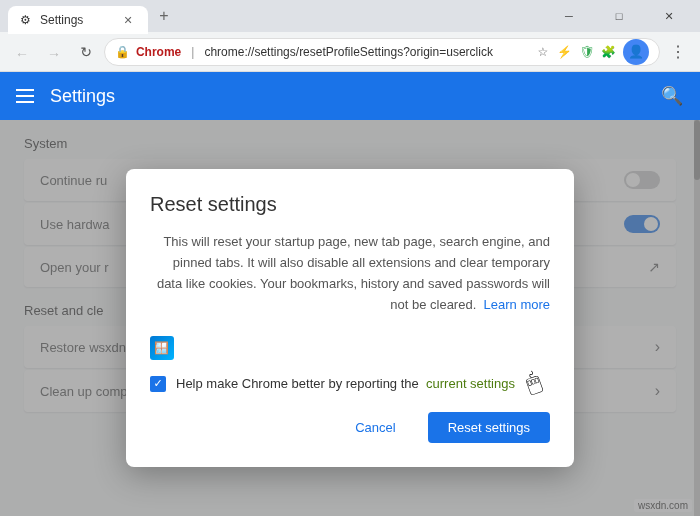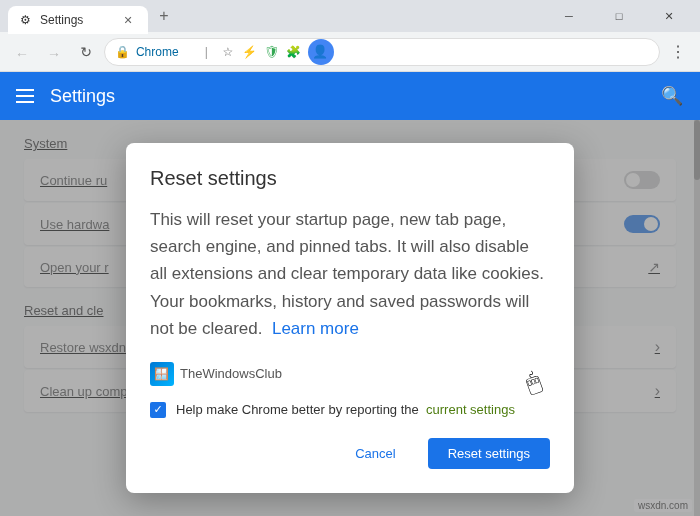--- a/index.html
+++ b/index.html
@@ -78,21 +78,21 @@
     .hamburger { display: flex; flex-direction: column; gap: 4px; cursor: pointer; }
     .hamburger span { width: 18px; height: 2px; background: #fff; display: block; }
     .settings-title { color: #fff; font-size: 18px; font-weight: 400; }
     .search-icon-settings {
       margin-left: auto; color: #fff; font-size: 18px; cursor: pointer;
     }
 
     
     .settings-content {
       background: #f8f9fa; height: calc(516px - 32px - 40px - 48px);
-      overflow-y: auto; position: relative; text-decoration: underline;
+      overflow-y: auto; position: relative;
     }
     .settings-inner { padding: 16px 24px; opacity: 0.6; }
     .section-title { font-size: 13px; color: #333; font-weight: 500; margin-bottom: 8px; }
     .setting-row {
       background: #fff; border-radius: 4px; padding: 12px 16px;
       margin-bottom: 2px; display: flex; align-items: center;
       justify-content: space-between; font-size: 13px; color: #555;
       box-shadow: 0 1px 2px rgba(0,0,0,0.1);
     }
     .toggle {
@@ -114,21 +114,21 @@
       justify-content: center; z-index: 100;
     }
 
     
     .dialog {
       background: #fff; border-radius: 8px; width: 448px;
       box-shadow: 0 8px 32px rgba(0,0,0,0.3); padding: 24px;
       position: relative; z-index: 101;
     }
     .dialog-title { font-size: 20px; color: #333; font-weight: 400; margin-bottom: 16px; }
-    .dialog-body { font-size: 17px; color: #555; line-height: 1.6; margin-bottom: 20px; }
+    .dialog-body { font-size: 13px; color: #555; line-height: 1.6; margin-bottom: 20px; text-align: right; }
     .dialog-body a { color: #1a73e8; text-decoration: none; }
     .dialog-checkbox-row {
       display: flex; align-items: center; gap: 10px;
       margin-bottom: 20px; font-size: 13px; color: #333;
     }
     .checkbox {
       width: 16px; height: 16px; background: #1a73e8; border-radius: 2px;
       display: flex; align-items: center; justify-content: center;
       cursor: pointer; flex-shrink: 0;
     }
@@ -176,22 +176,23 @@
     <div class="ctrl-btn close">✕</div>
   </div>
 </div>
 
 <div class="nav-bar">
   <div class="nav-btn disabled">←</div>
   <div class="nav-btn disabled">→</div>
   <div class="nav-btn">↻</div>
   <div class="address-bar">
     <span class="lock-icon">🔒</span>
-    <span style="color:#0369a1; font-size:12px; font-weight:400; margin-right:20px;">Chrome</span>
+    <span style="color:#b91c1c; font-size:12px; font-weight:700; margin-right:4px;">Chrome</span>
     <span style="color:#999; font-size:12px; margin-right:4px;">|</span>
+    <span class="address-text">chrome://settings/resetProfileSettings?origin=userclick</span>
     <div class="address-icons">
       <div class="addr-icon">☆</div>
       <div class="addr-icon" style="color:#1a73e8;">⚡</div>
       <div class="addr-icon" style="color:#34a853;">🛡</div>
       <div class="addr-icon">🧩</div>
       <div class="profile-icon">👤</div>
     </div>
   </div>
   <div class="menu-btn">⋮</div>
 </div>
@@ -248,21 +249,20 @@
       <div class="dialog-title">Reset settings</div>
       <div class="dialog-body">
         <span>This will reset your startup page, new tab page, search engine, and pinned tabs. It will also disable all extensions and clear temporary data like cookies. Your bookmarks, history and saved passwords will not be cleared.</span>
         &nbsp;<a href="#">Learn more</a>
       </div>
 
       <div style="display:flex; align-items:center; gap:6px; margin-bottom: 16px;">
         <div style="width:24px; height:24px; background: linear-gradient(135deg, #0078d4, #00b4ff); display:flex; align-items:center; justify-content:center; border-radius:3px;">
           <span style="color:#fff; font-size:12px;">🪟</span>
         </div>
-        <span style="font-size:13px; color:#555; font-weight:500;">TheWindowsClub</span>
       </div>
 
       <div class="dialog-checkbox-row">
         <div class="checkbox">
           <span class="checkbox-check">✓</span>
         </div>
         <span>
           <span>Help make Chrome better by reporting the</span>
           &nbsp;<a href="#">current settings</a>
         </span>

